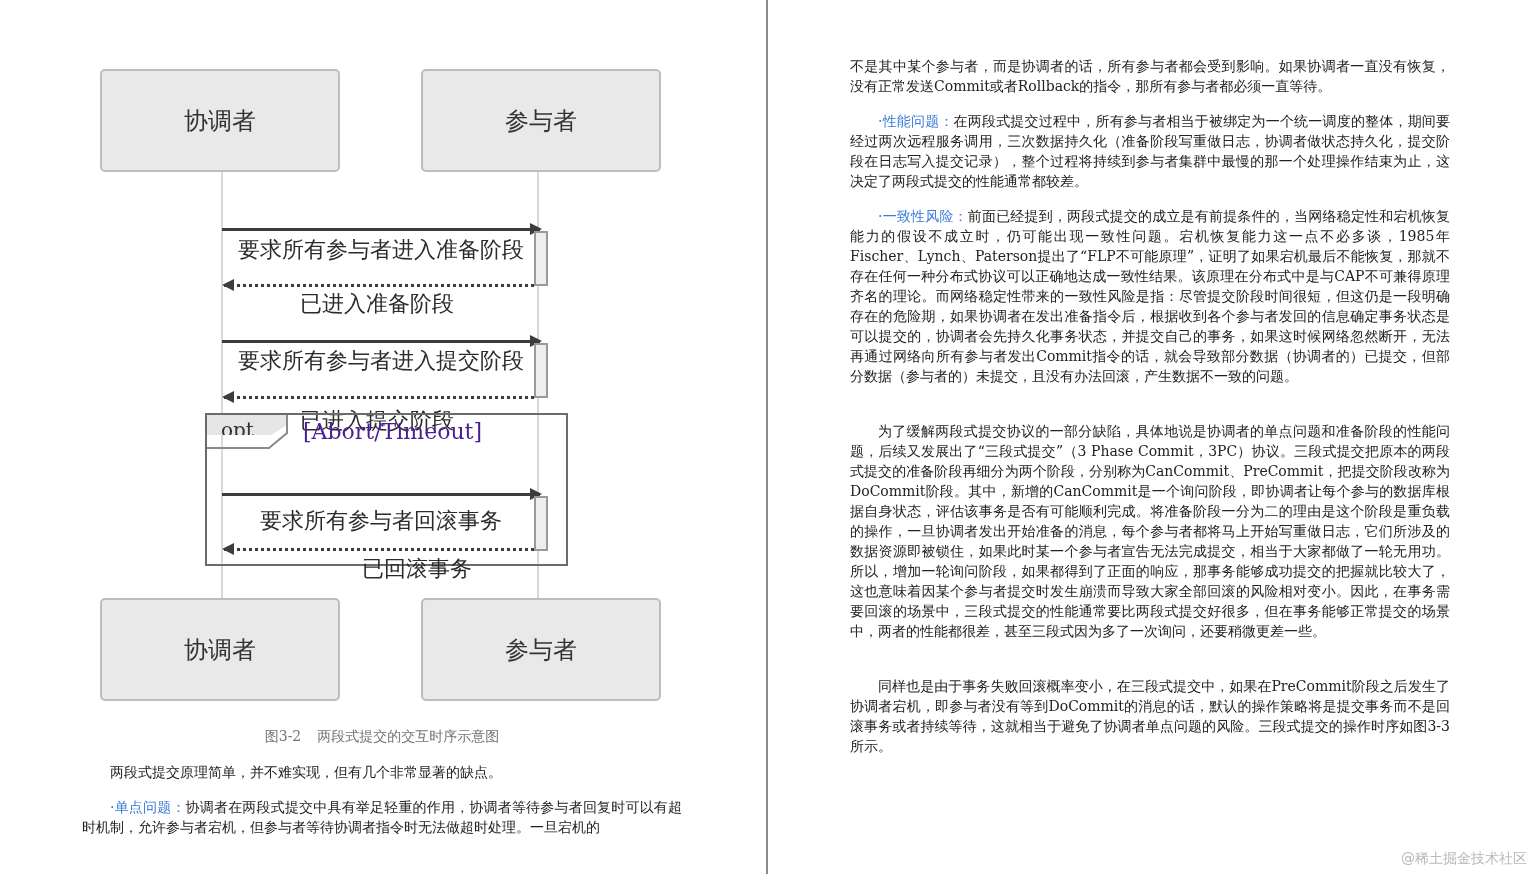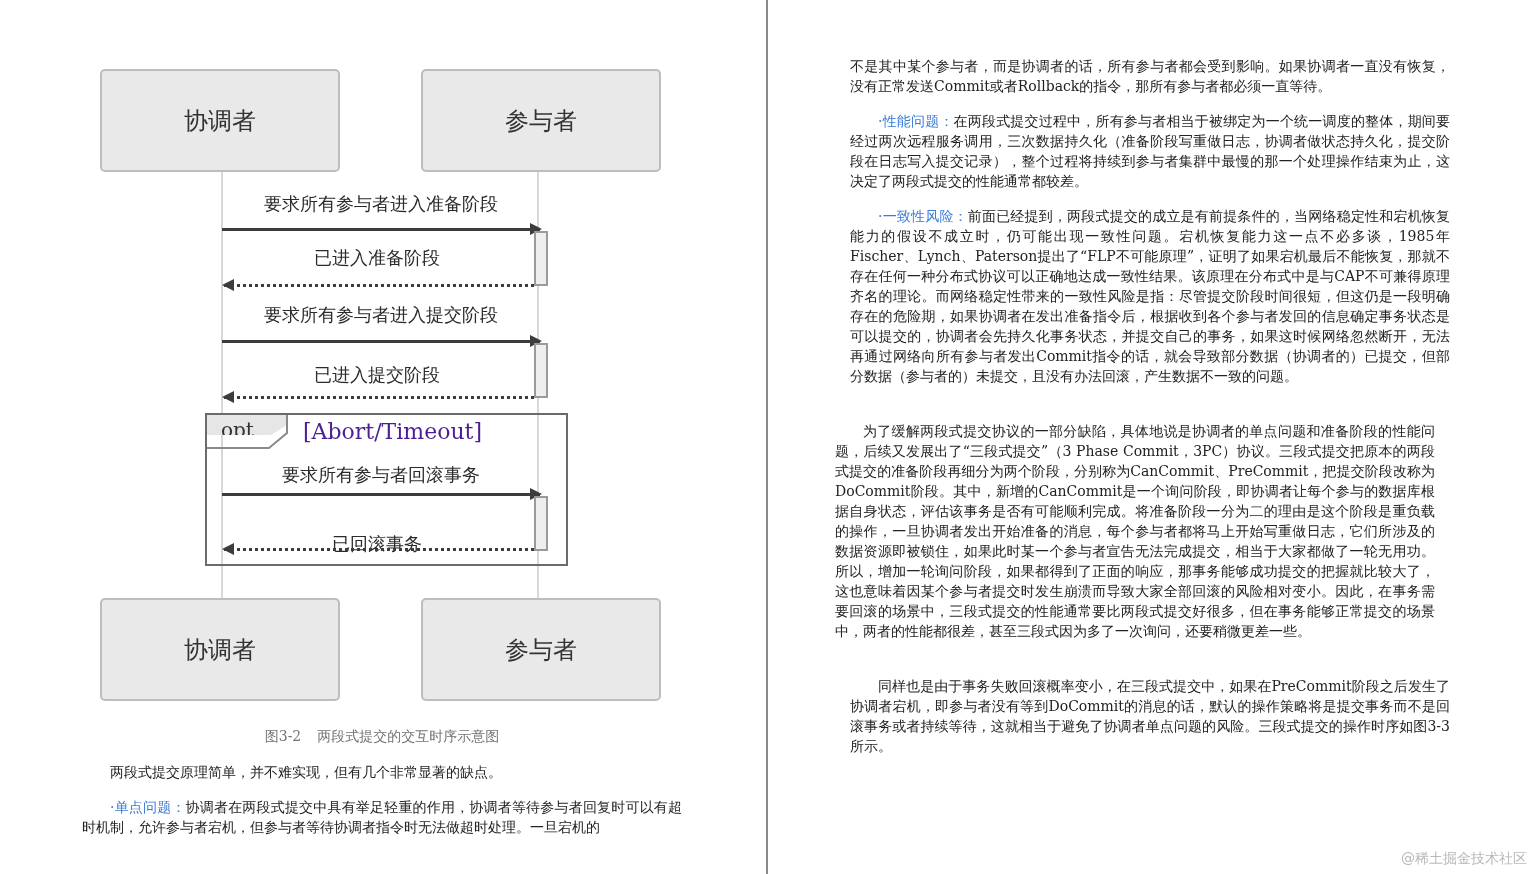--- a/index.html
+++ b/index.html
@@ -16,21 +16,21 @@
   .diagram { position: absolute; left: 82px; top: 50px; width: 600px; height: 670px; background: #fff; }
   .actor {
     position: absolute; width: 240px; height: 103px; background: #e9e9e9;
     border: 2px solid #bdbdbd; border-radius: 5px; box-sizing: border-box;
     display: flex; align-items: center; justify-content: center;
     font-family: "DejaVu Sans", "Liberation Sans", sans-serif; font-size: 24px; color: #333;
   }
   .lifeline { position: absolute; width: 2px; background: #d8d8d8; }
   .msg-label {
     position: absolute; font-family: "DejaVu Sans", "Liberation Sans", sans-serif;
-    font-size: 18px; color: #2b2b2b; white-space: nowrap; text-align: center;
+    font-size: 22px; color: #2b2b2b; white-space: nowrap; text-align: center; margin-top: 43px;
   }
   .arrow-solid { position: absolute; height: 3px; background: #3c3c3c; }
   .arrow-solid::after {
     content: ""; position: absolute; right: -2px; top: -5px;
     border-left: 12px solid #3c3c3c; border-top: 6px solid transparent; border-bottom: 6px solid transparent;
   }
   .arrow-dashed { position: absolute; height: 0; border-top: 3px dotted #3c3c3c; }
   .arrow-dashed::before {
     content: ""; position: absolute; left: -2px; top: -8px;
     border-right: 12px solid #3c3c3c; border-top: 6px solid transparent; border-bottom: 6px solid transparent;
@@ -104,21 +104,21 @@
       <svg class="opt-tab-border" viewBox="0 0 82 34">
         <polyline points="0,33 62,33 80,18 80,0" fill="none" stroke="#8a8a8a" stroke-width="2"></polyline>
       </svg>
       <div class="opt-guard">[Abort/Timeout]</div>
     </div>
 
     <div class="msg-label" style="left:140px; top:413px; width:318px;">要求所有参与者回滚事务</div>
     <div class="arrow-solid" style="left:140px; top:443px; width:318px;"></div>
     <div class="activation" style="left:452px; top:446px; height:55px;"></div>
 
-    <div class="msg-label" style="left:140px; top:482px; width:310px;">已回滚事务</div>
+    <div class="msg-label" style="left:140px; top:461px; width:310px;padding-left:40px;">已回滚事务</div>
     <div class="arrow-dashed" style="left:142px; top:498px; width:310px;"></div>
 
     <div class="actor" style="left:18px; top:548px;">
       <span>协调者</span>
     </div>
     <div class="actor" style="left:339px; top:548px;">
       <span>参与者</span>
     </div>
   </div>
 
@@ -143,21 +143,21 @@
   </div>
 
   <div class="para" style="left:82px; width:600px; top:56px; text-indent:0;">
     <span>不是其中某个参与者，而是协调者的话，所有参与者都会受到影响。如果协调者一直没有恢复，没有正常发送Commit或者Rollback的指令，那所有参与者都必须一直等待。</span>
   </div>
 
   <div class="para" style="left:82px; width:600px; top:206px;">
     <span class="bullet-dot">·</span><span class="lead">一致性风险：</span><span>前面已经提到，两段式提交的成立是有前提条件的，当网络稳定性和宕机恢复能力的假设不成立时，仍可能出现一致性问题。宕机恢复能力这一点不必多谈，1985年Fischer、Lynch、Paterson提出了“FLP不可能原理”，证明了如果宕机最后不能恢复，那就不存在任何一种分布式协议可以正确地达成一致性结果。该原理在分布式中是与CAP不可兼得原理齐名的理论。而网络稳定性带来的一致性风险是指：尽管提交阶段时间很短，但这仍是一段明确存在的危险期，如果协调者在发出准备指令后，根据收到各个参与者发回的信息确定事务状态是可以提交的，协调者会先持久化事务状态，并提交自己的事务，如果这时候网络忽然断开，无法再通过网络向所有参与者发出Commit指令的话，就会导致部分数据（协调者的）已提交，但部分数据（参与者的）未提交，且没有办法回滚，产生数据不一致的问题。</span>
   </div>
 
-  <div class="para" style="left:67px; width:600px; top:421px;">
+  <div class="para" style="left:82px; width:600px; top:421px;">
     <span>为了缓解两段式提交协议的一部分缺陷，具体地说是协调者的单点问题和准备阶段的性能问题，后续又发展出了“三段式提交”（3 Phase Commit，3PC）协议。三段式提交把原本的两段式提交的准备阶段再细分为两个阶段，分别称为CanCommit、PreCommit，把提交阶段改称为DoCommit阶段。其中，新增的CanCommit是一个询问阶段，即协调者让每个参与的数据库根据自身状态，评估该事务是否有可能顺利完成。将准备阶段一分为二的理由是这个阶段是重负载的操作，一旦协调者发出开始准备的消息，每个参与者都将马上开始写重做日志，它们所涉及的数据资源即被锁住，如果此时某一个参与者宣告无法完成提交，相当于大家都做了一轮无用功。所以，增加一轮询问阶段，如果都得到了正面的响应，那事务能够成功提交的把握就比较大了，这也意味着因某个参与者提交时发生崩溃而导致大家全部回滚的风险相对变小。因此，在事务需要回滚的场景中，三段式提交的性能通常要比两段式提交好很多，但在事务能够正常提交的场景中，两者的性能都很差，甚至三段式因为多了一次询问，还要稍微更差一些。</span>
   </div>
 
   <div class="para" style="left:82px; width:600px; top:676px;">
     <span>同样也是由于事务失败回滚概率变小，在三段式提交中，如果在PreCommit阶段之后发生了协调者宕机，即参与者没有等到DoCommit的消息的话，默认的操作策略将是提交事务而不是回滚事务或者持续等待，这就相当于避免了协调者单点问题的风险。三段式提交的操作时序如图3-3所示。</span>
   </div>
 
 
   <div class="watermark">@稀土掘金技术社区</div>
 </div>

